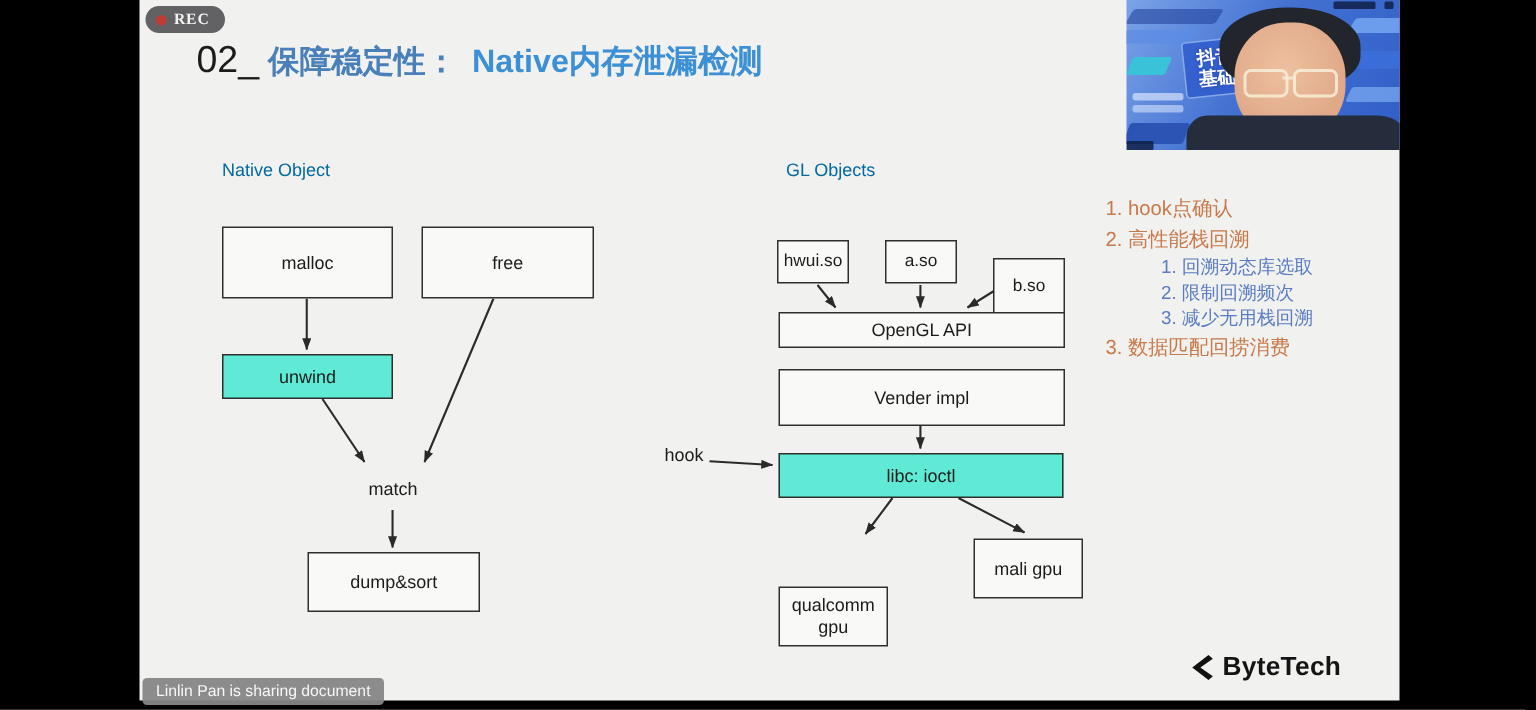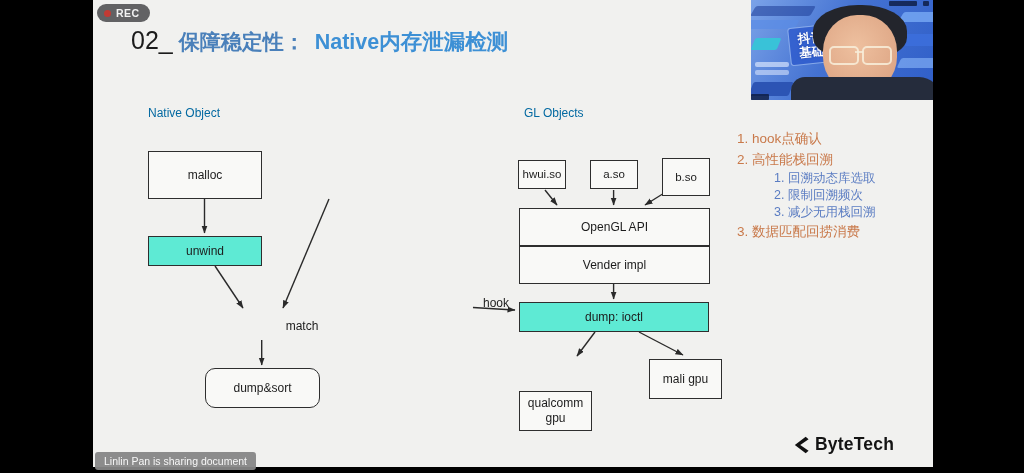--- a/index.html
+++ b/index.html
@@ -1,38 +1,38 @@
 <!DOCTYPE html>
 <html><head>
 <meta charset="utf-8">
 <style>
   html,body{margin:0;padding:0;width:1024px;height:473px;background:#000;overflow:hidden;
     font-family:"Liberation Sans","DejaVu Sans",sans-serif;}
   #stage{position:absolute;left:93px;top:0;width:840px;height:467px;background:#f1f1ef;}
 
   
   .rec-badge{position:absolute;left:4px;top:4px;height:18px;display:flex;align-items:center;
-    gap:5px;background:rgba(92,92,94,0.96);border-radius:9px;padding:0 10px 0 7px;}
+    gap:5px;background:rgba(92,92,94,0.96);border-radius:9px;padding:0 10px 0 7px;font-family:Liberation Serif, serif;}
   .rec-dot{width:7px;height:7px;border-radius:50%;background:#c23a34;}
   .rec-text{color:#f2f2f2;font-size:10.5px;font-weight:bold;letter-spacing:.5px;}
 
   
   .title{position:absolute;left:38px;top:26px;display:flex;align-items:baseline;white-space:nowrap;}
   .title-num{font-size:25px;font-weight:normal;color:#1b1b1b;}
   .title-p1{font-size:21px;font-weight:600;color:#4a80ba;margin-left:6px;}
   .title-p2{font-size:21.5px;font-weight:600;color:#3d90d5;margin-left:10px;}
 
   
   .diagram-heading{position:absolute;font-size:12px;color:#0369a1;}
   .node{position:absolute;display:flex;align-items:center;justify-content:center;
     background:#f9f9f7;border:1px solid #2e2e2e;font-size:12px;color:#1c1c1c;
     text-align:center;line-height:1.25;box-sizing:border-box;}
   .node.yellow{background:#5eead4;}
   .node.small{font-size:11.5px;}
-  .float-label{position:absolute;font-size:12px;color:#1c1c1c;margin-left:40px;}
+  .float-label{position:absolute;font-size:12px;color:#1c1c1c;}
   svg.arrows{position:absolute;left:0;top:0;width:840px;height:467px;pointer-events:none;}
 
   
   .notes{position:absolute;left:644px;top:128px;width:210px;}
   .note-l1{font-size:13.5px;line-height:21px;font-weight:500;color:#c9794a;white-space:nowrap;}
   .note-l2{font-size:12.5px;line-height:17px;font-weight:500;color:#5a7cc2;margin-left:37px;white-space:nowrap;}
 
   
   .webcam{position:absolute;left:658px;top:0;width:182px;height:100px;overflow:hidden;
     background:linear-gradient(120deg,#7ba3e8 0%,#4472d2 45%,#2f5ec8 100%);}
@@ -93,30 +93,31 @@
       <line x1="520.6" y1="190" x2="520.6" y2="205" marker-end="url(#ah)"></line>
       <line x1="576" y1="190" x2="552" y2="205" marker-end="url(#ah)"></line>
       <line x1="520.6" y1="284" x2="520.6" y2="299" marker-end="url(#ah)"></line>
       <line x1="380" y1="307.5" x2="422" y2="310" marker-end="url(#ah)"></line>
       <line x1="502" y1="332" x2="484" y2="356" marker-end="url(#ah)"></line>
       <line x1="546" y1="332" x2="590" y2="355" marker-end="url(#ah)"></line>
     </g>
   </svg>
 
   <div class="node" style="left:55px;top:151px;width:114px;height:48px;">malloc</div>
+  <div class="node" style="left:188px;top:151px;width:115px;height:48px;">free</div>
   <div class="node yellow" style="left:55px;top:236px;width:114px;height:30px;">unwind</div>
   <div class="float-label" style="left:140px;top:319px;width:58px;text-align:center;">match</div>
-  <div class="node" style="left:112px;top:368px;width:115px;height:40px;border-radius:10px;">dump&amp;sort</div>
+  <div class="node" style="left:112px;top:368px;width:115px;height:40px;">dump&amp;sort</div>
 
   <div class="node small" style="left:425px;top:160px;width:48px;height:29px;">hwui.so</div>
   <div class="node small" style="left:497px;top:160px;width:48px;height:29px;">a.so</div>
-  <div class="node small" style="left:569px;top:158px;width:48px;height:38px;">b.so</div>
-  <div class="node" style="left:426px;top:208px;width:191px;height:38px;">OpenGL API</div>
+  <div class="node small" style="left:569px;top:172px;width:48px;height:38px;">b.so</div>
+  <div class="node" style="left:426px;top:208px;width:191px;height:24px;">OpenGL API</div>
   <div class="node" style="left:426px;top:246px;width:191px;height:38px;">Vender impl</div>
-  <div class="node yellow" style="left:426px;top:302px;width:190px;height:30px;">dump: ioctl</div>
+  <div class="node yellow" style="left:426px;top:302px;width:190px;height:30px;">libc: ioctl</div>
   <div class="node" style="left:426px;top:359px;width:73px;height:40px;padding:2px 8px;margin-top:32px;">qualcomm gpu</div>
   <div class="node" style="left:556px;top:359px;width:73px;height:40px;">mali gpu</div>
   <div class="float-label" style="left:350px;top:296px;">hook</div>
 
   <div class="notes">
     <div class="note-l1">1. hook点确认</div>
     <div class="note-l1">2. 高性能栈回溯</div>
     <div class="note-l2">1. 回溯动态库选取</div>
     <div class="note-l2">2. 限制回溯频次</div>
     <div class="note-l2">3. 减少无用栈回溯</div>

